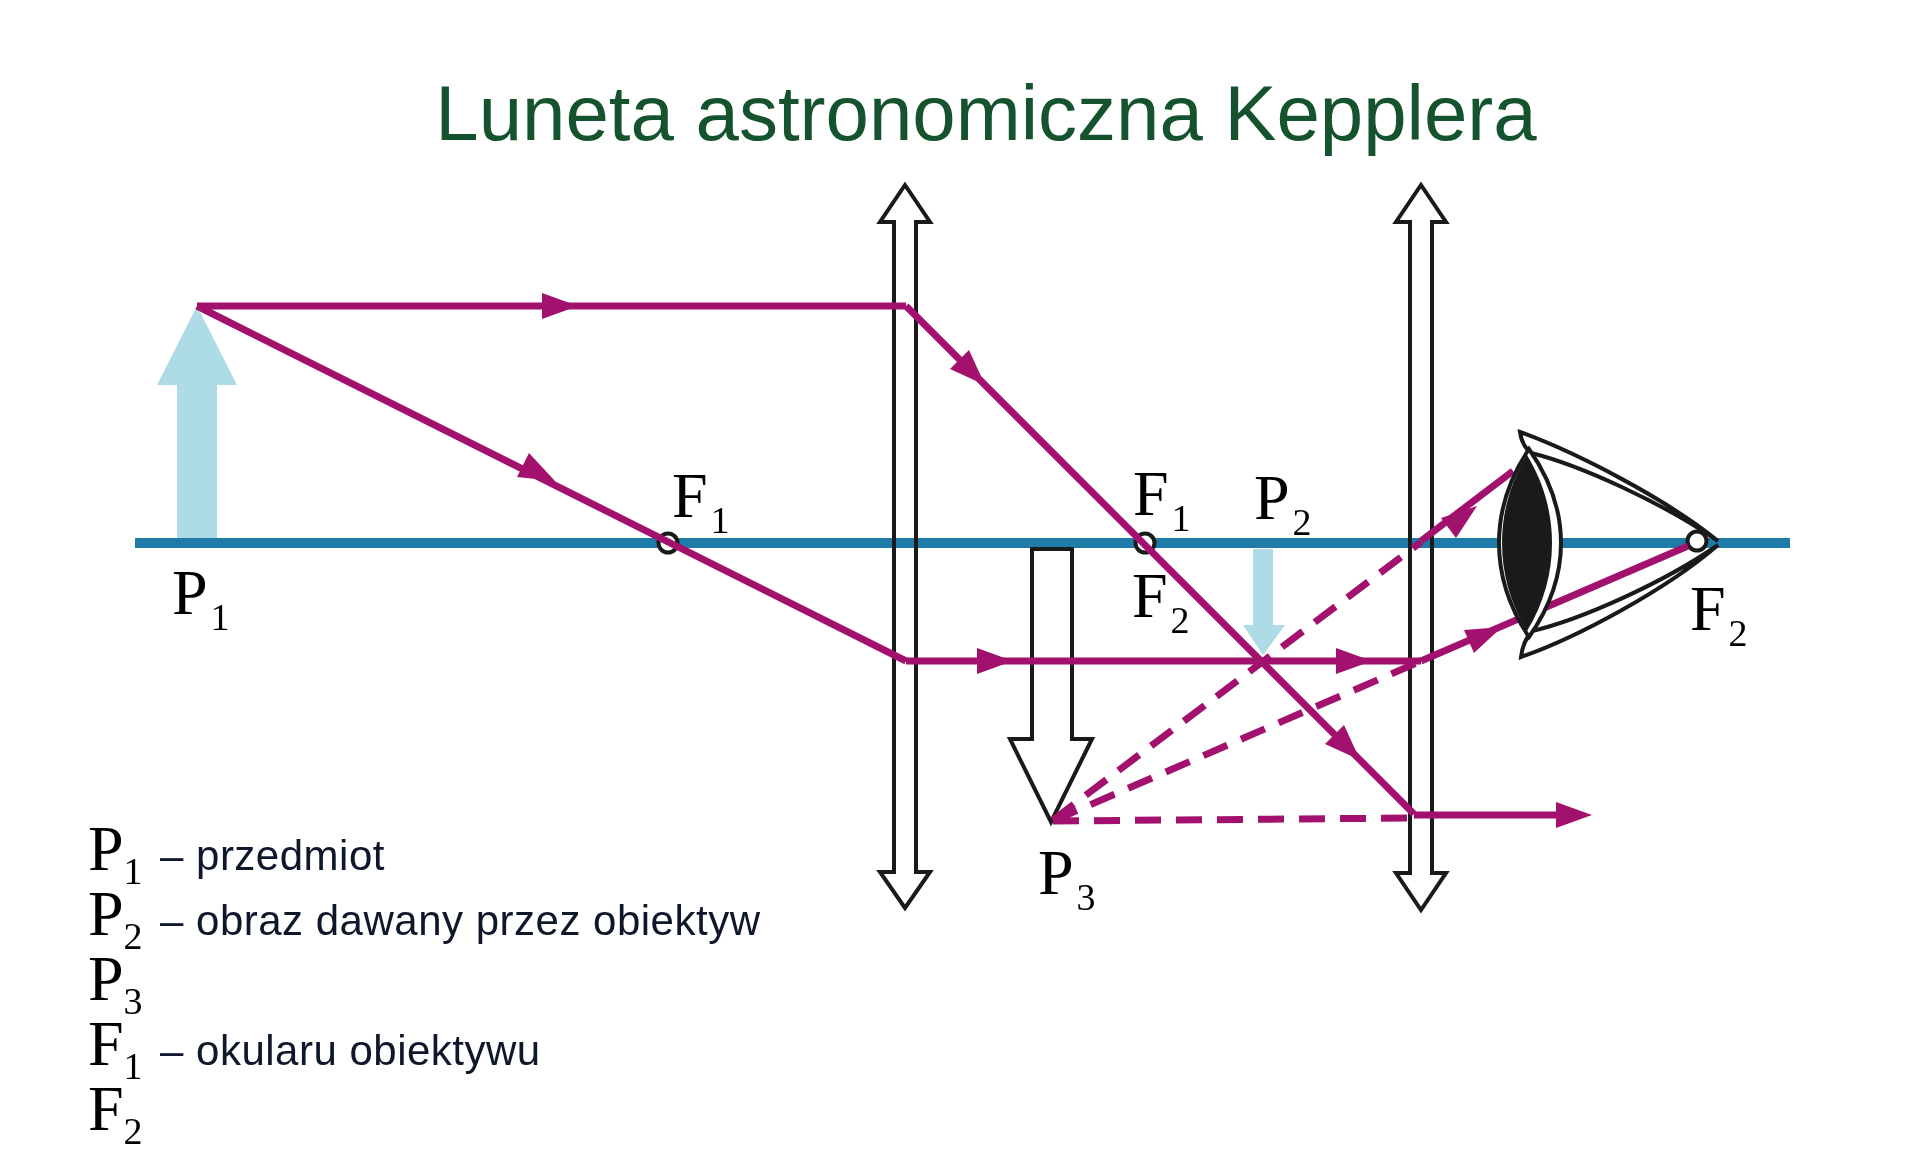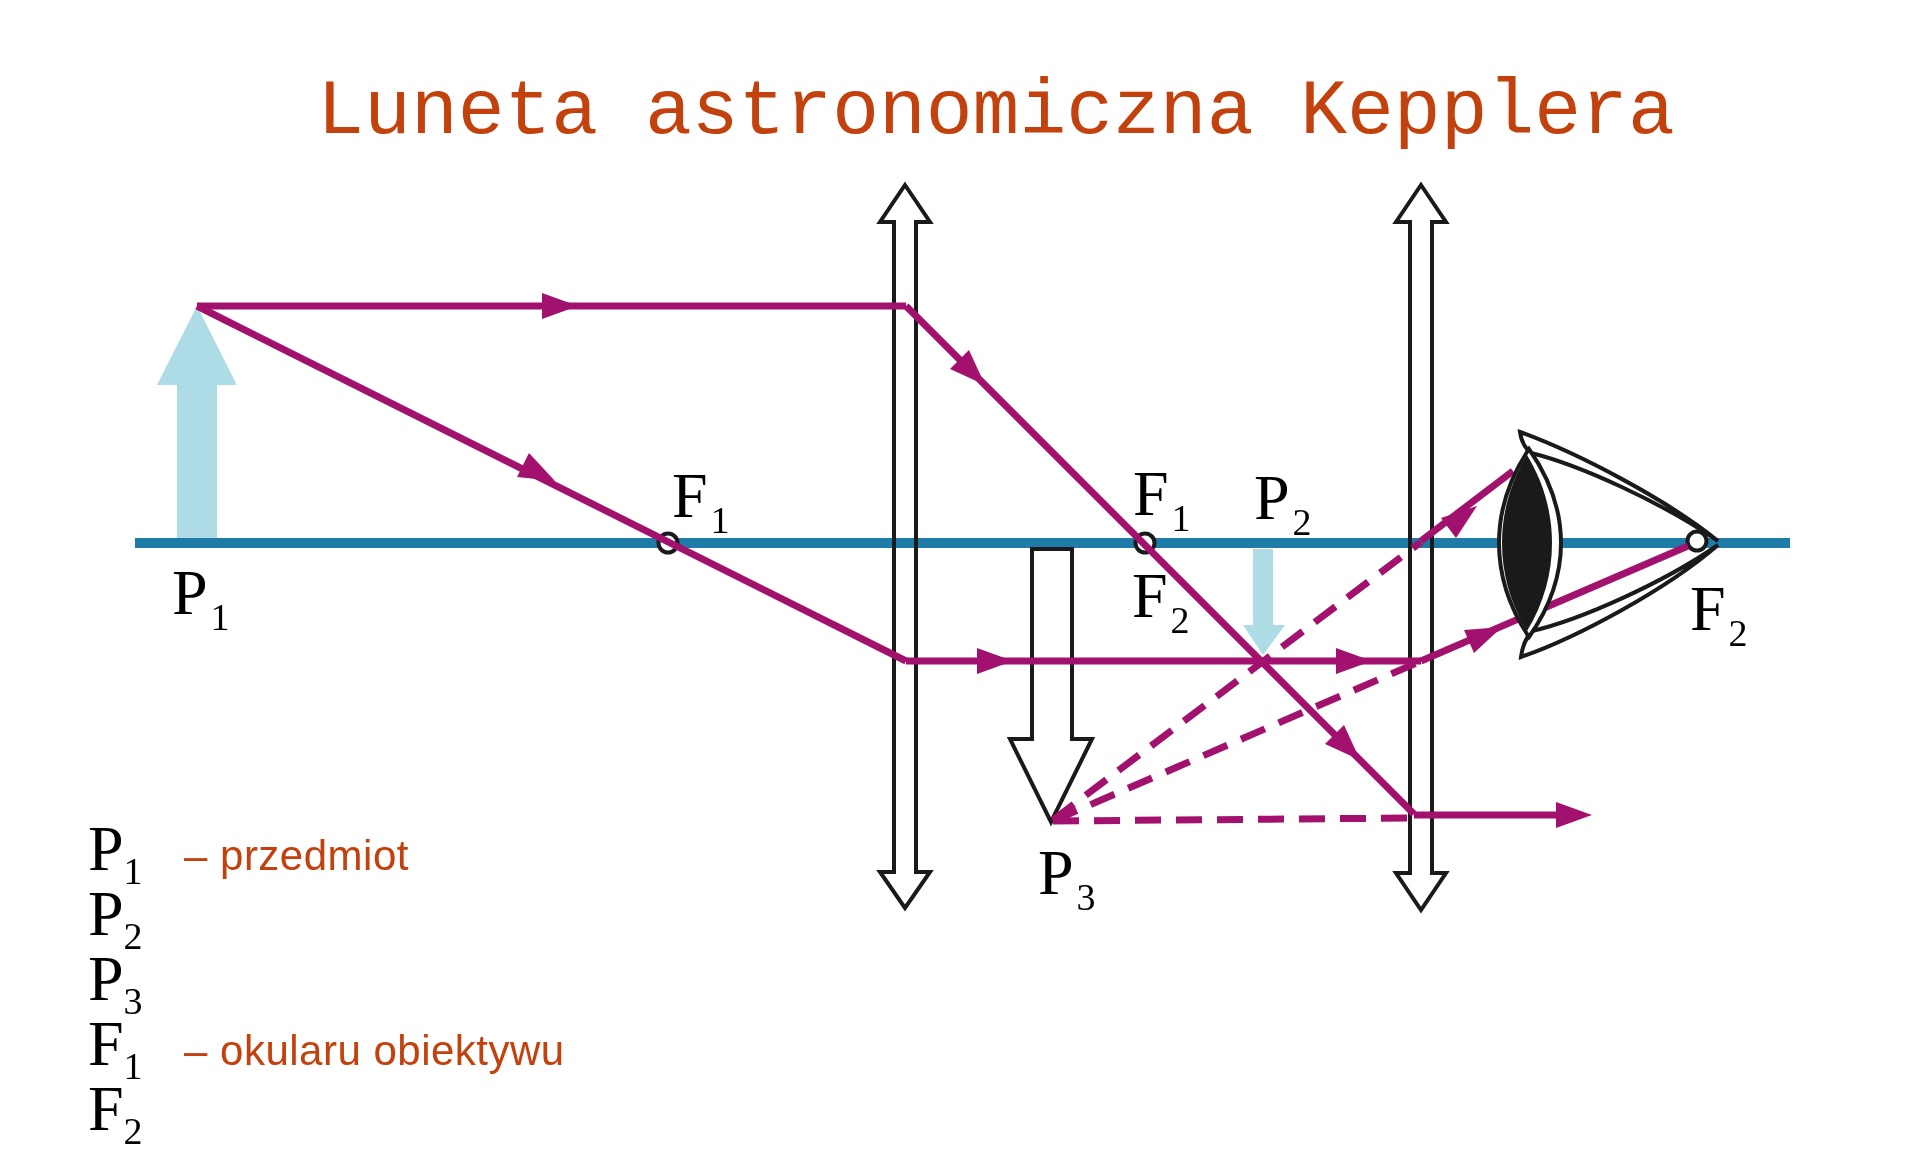--- a/index.html
+++ b/index.html
@@ -1,34 +1,34 @@
 <!DOCTYPE html>
 <html><head>
 <meta charset="utf-8">
 <style>
   html,body{margin:0;padding:0;background:#ffffff;}
   .stage{position:relative;width:1920px;height:1169px;background:#ffffff;overflow:hidden;
          font-family:"Liberation Sans", sans-serif;}
   .stage > svg{position:absolute;left:0;top:0;}
-  .page-title{position:absolute;top:16px;left:50%;transform:translateX(-50%);margin-left:36px;
-              font-size:78px;font-weight:400;color:#c2410c;white-space:nowrap;
-              font-family:Liberation Mono, monospace;}
+  .page-title{position:absolute;top:16px;left:50%;transform:translateX(-50%);margin-left:26px;
+              font-size:78px;font-weight:400;color:#14532d;white-space:nowrap;
+              font-family:Liberation Sans, sans-serif;}
   
   .lbl{font-family:"Liberation Serif", serif;font-size:64px;fill:#000;}
   .lbl .sub{font-size:38px;}
   
   .outline{stroke:#1a1a1a;stroke-width:4;}
   .axis{stroke:#1f7ca9;}
   .ray{stroke:#a2116e;}
   .rayfill{fill:#a2116e;}
   
   .legend-row{position:absolute;left:88px;display:flex;align-items:baseline;white-space:nowrap;}
   .lsym{font-family:"Liberation Serif", serif;font-size:64px;color:#000;min-width:66px;display:inline-block;}
   .lsym sub{font-size:38px;vertical-align:-14px;line-height:0;}
-  .ldesc{font-size:42px;color:#c2410c;margin-left:30px;letter-spacing:0.5px;}
+  .ldesc{font-size:42px;color:#0f172a;margin-left:6px;letter-spacing:0.5px;}
 </style>
 </head>
 <body>
 
 <div class="stage">
 
   <h1 class="page-title">Luneta astronomiczna Kepplera</h1>
 
   <svg width="1920" height="1169" viewBox="0 0 1920 1169">
 
@@ -91,20 +91,21 @@
     <text class="lbl" x="1038" y="894"><tspan>P</tspan><tspan class="sub" dx="3" dy="16">3</tspan></text>
     <text class="lbl" x="1690" y="630"><tspan>F</tspan><tspan class="sub" dx="3" dy="16">2</tspan></text>
   </svg>
 
   <div class="legend-row" style="top:812px;">
     <span class="lsym"><span>P</span><sub>1</sub></span>
     <span class="ldesc">– przedmiot</span>
   </div>
   <div class="legend-row" style="top:877px;">
     <span class="lsym"><span>P</span><sub>2</sub></span>
+    <span class="ldesc">– obraz dawany przez obiektyw</span>
   </div>
   <div class="legend-row" style="top:942px;">
     <span class="lsym"><span>P</span><sub>3</sub></span>
   </div>
   <div class="legend-row" style="top:1007px;">
     <span class="lsym"><span>F</span><sub>1</sub></span>
     <span class="ldesc">– okularu obiektywu</span>
   </div>
   <div class="legend-row" style="top:1072px;">
     <span class="lsym"><span>F</span><sub>2</sub></span>

